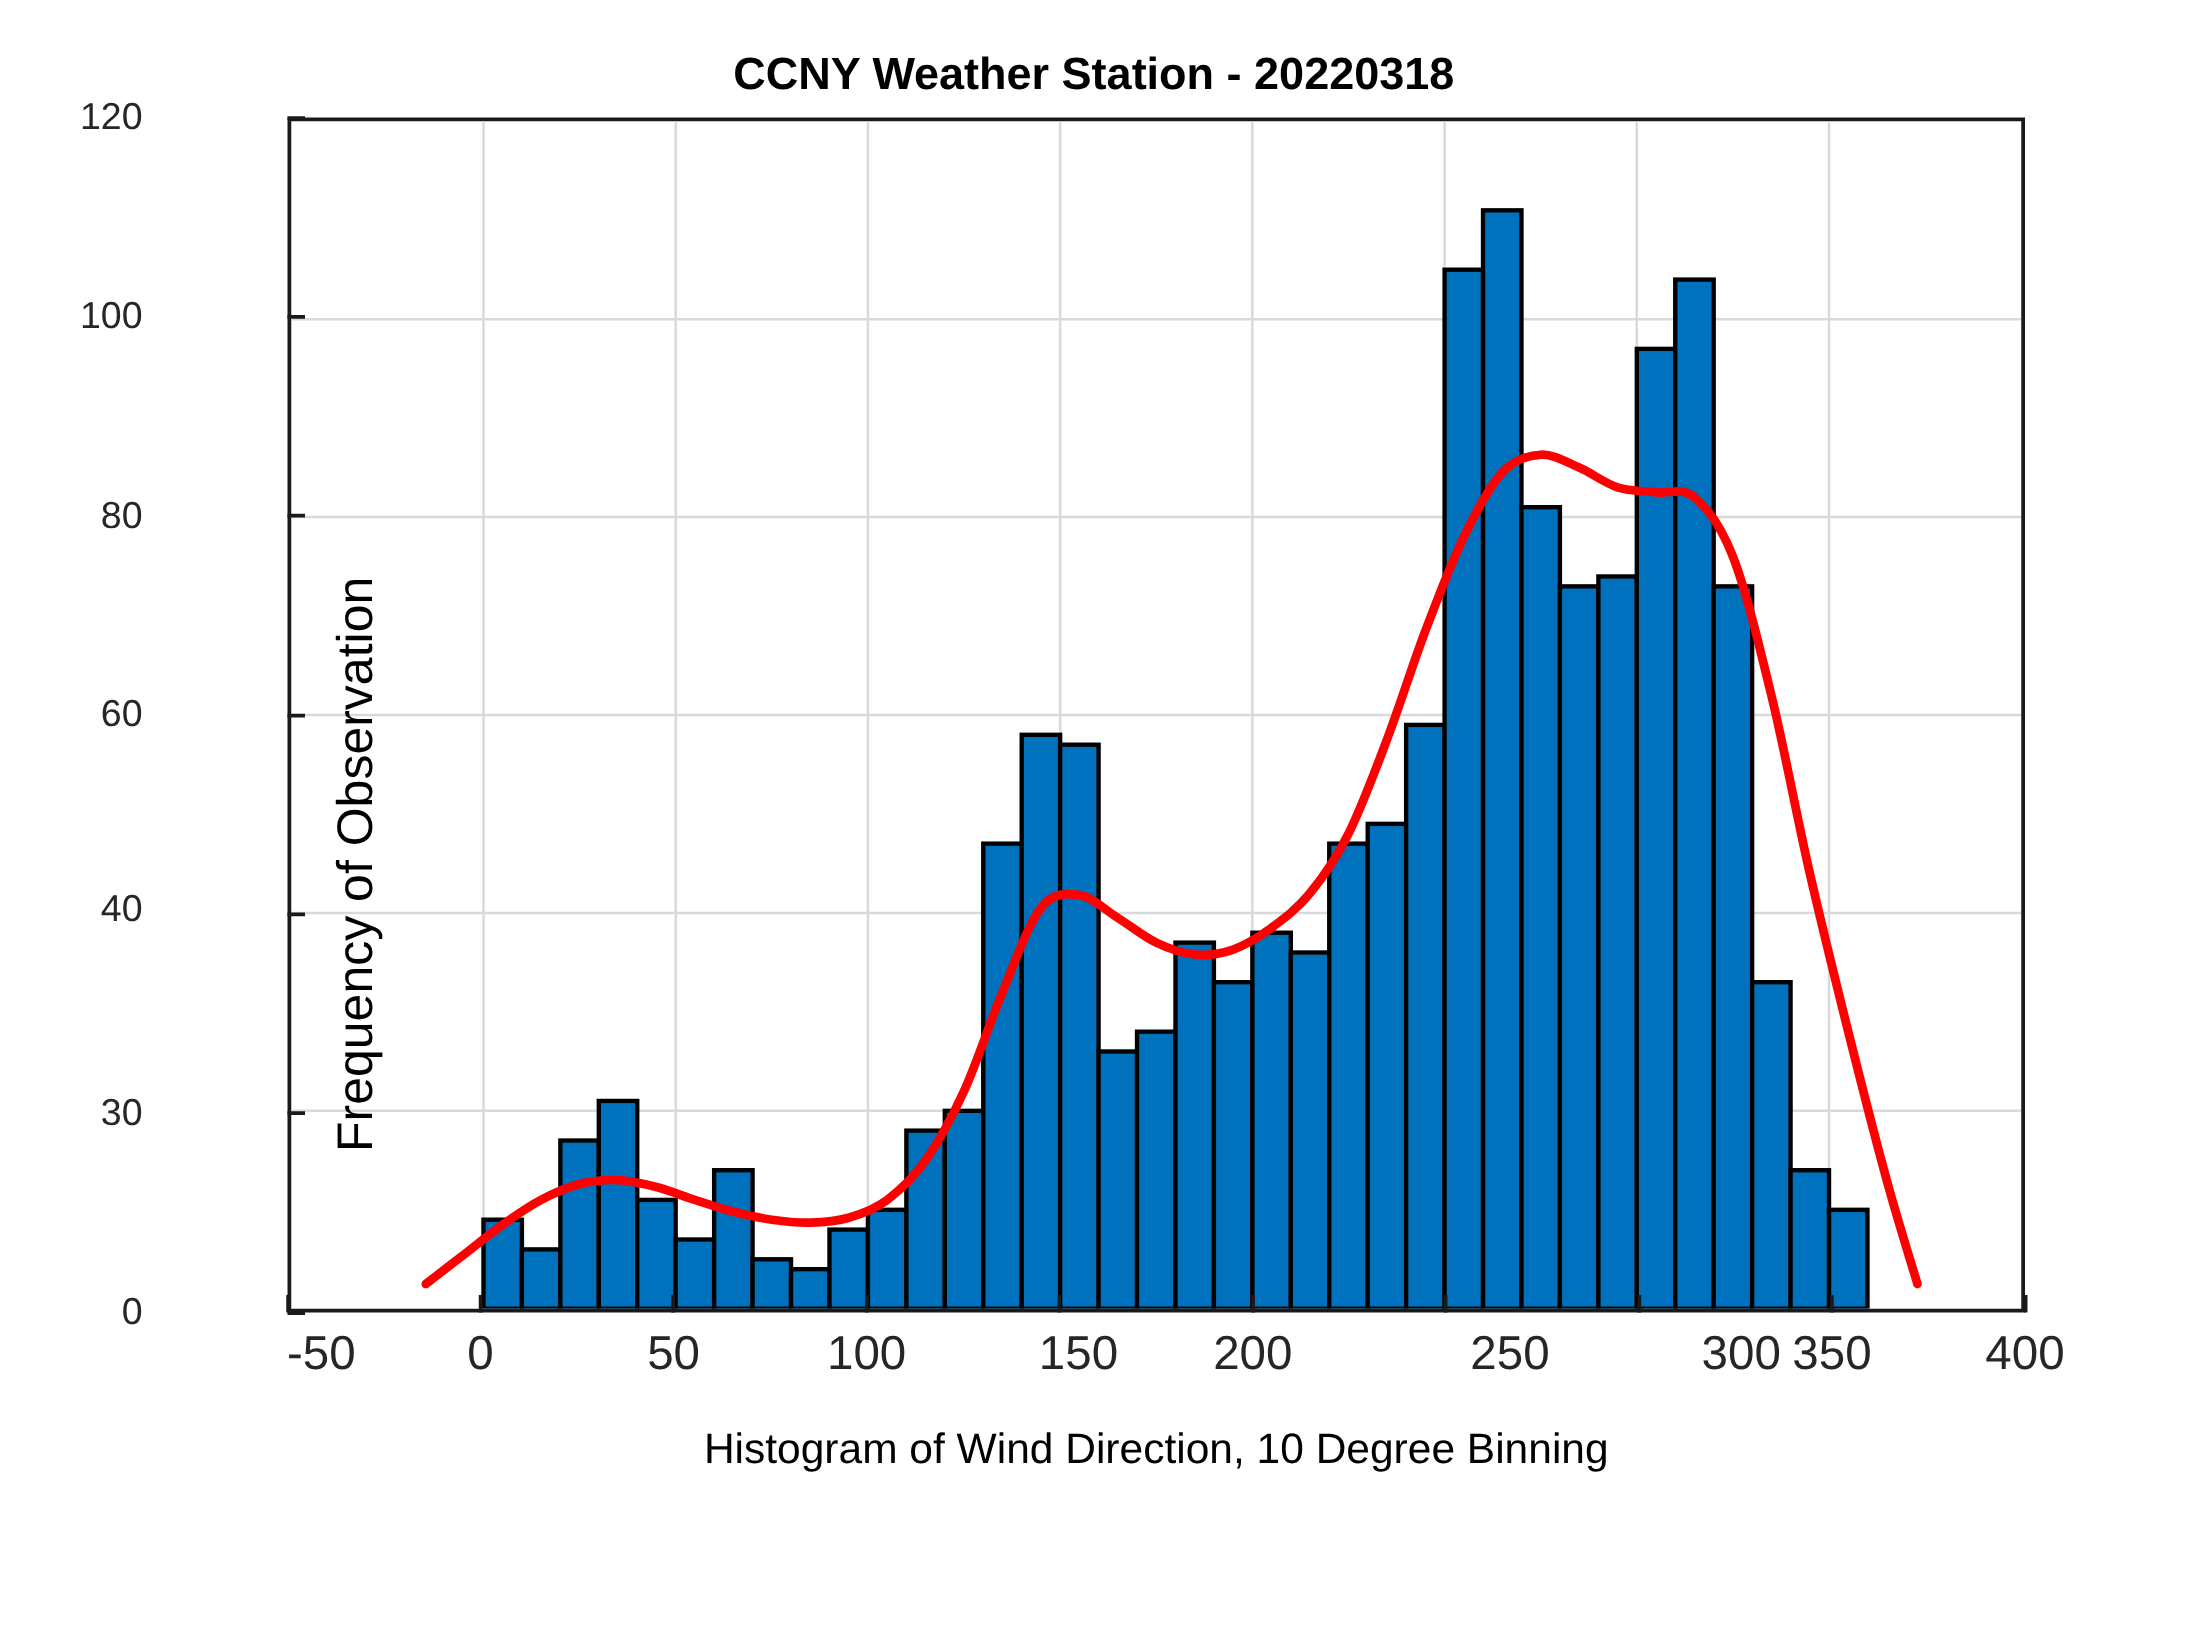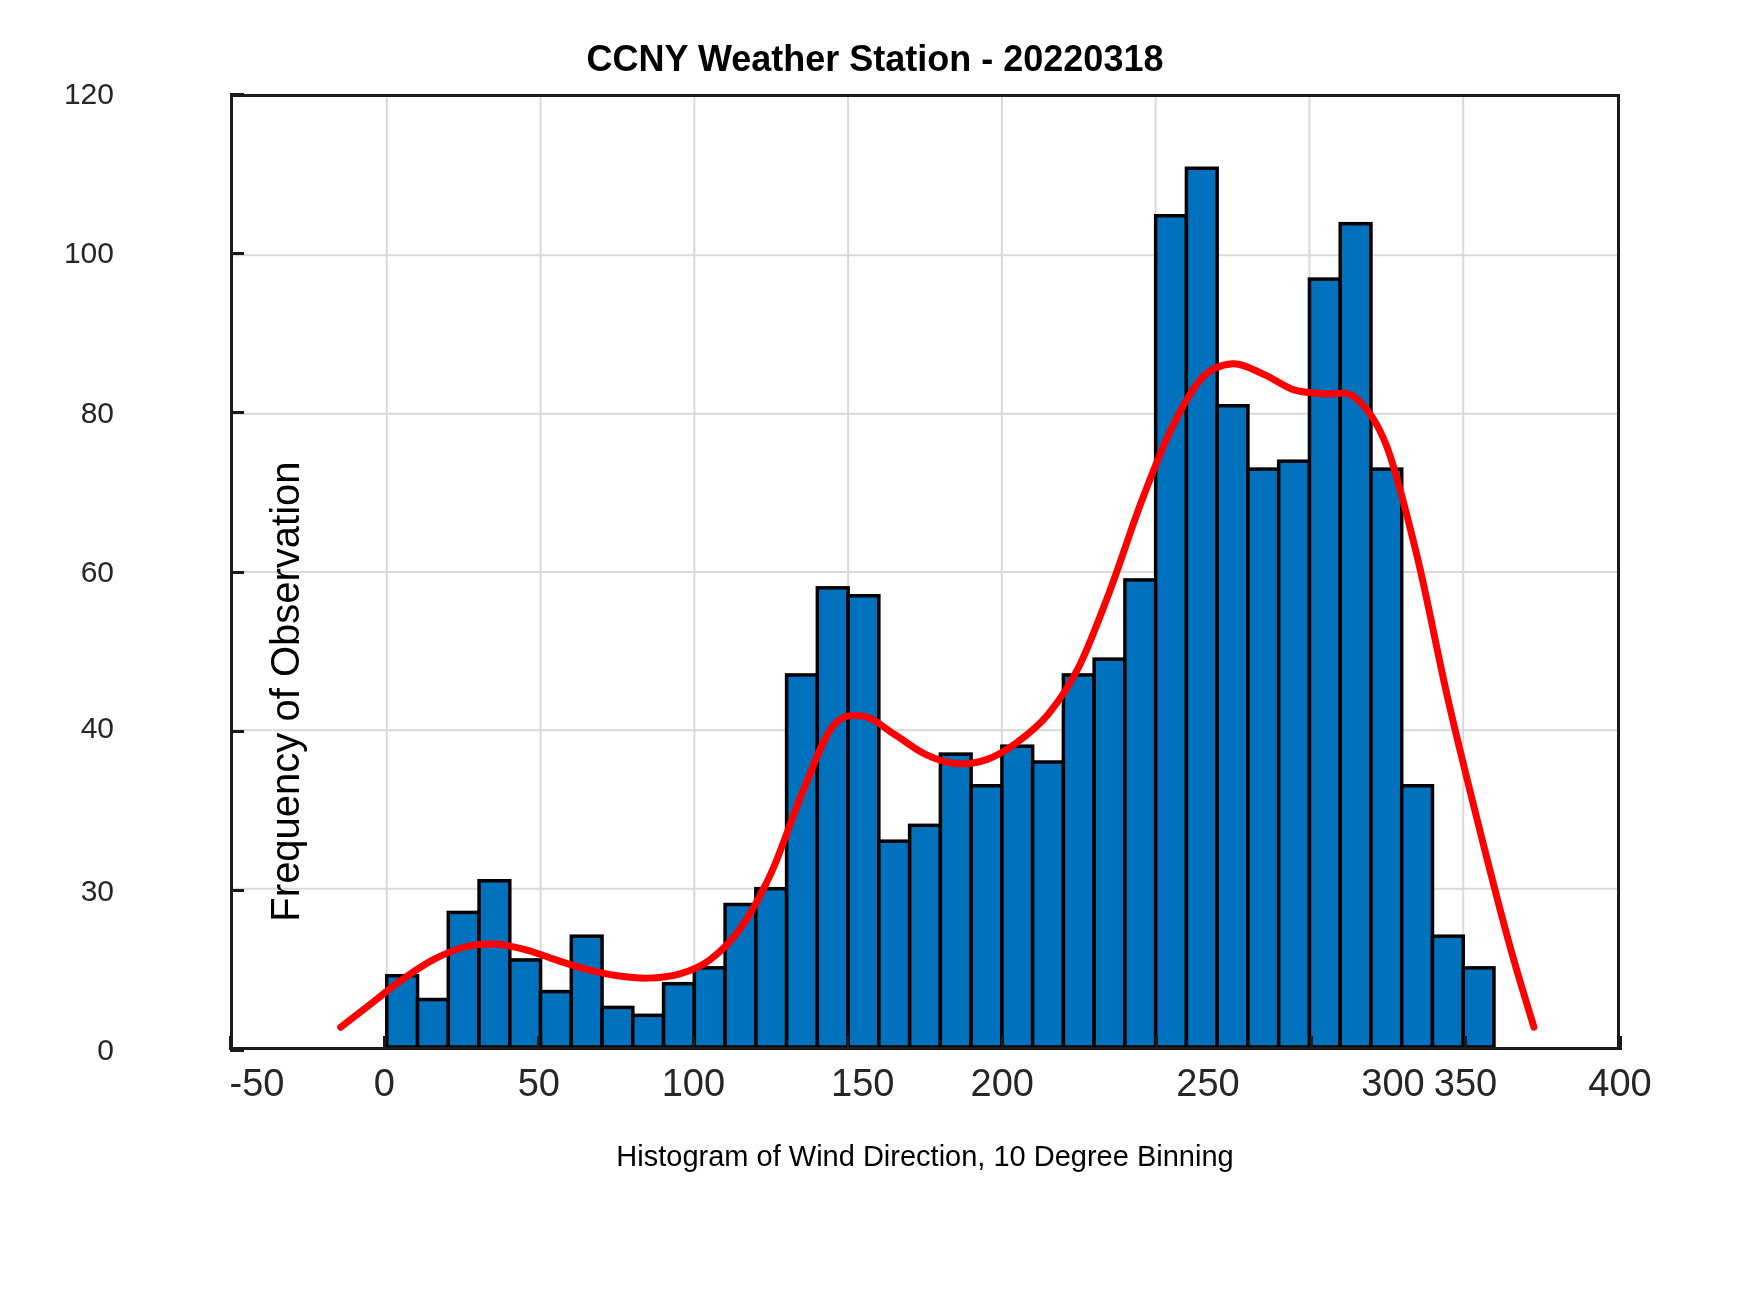--- a/index.html
+++ b/index.html
@@ -76,21 +76,21 @@
     transform:rotate(-90deg);
     transform-origin:center center;
     white-space:nowrap;
   }
   #xlabel{
     position:absolute;
     left:230px;
     width:1390px;
     top:1140px;
     text-align:center;
-    font-size:29px;
+    font-size:34px;
     color:#000000;
     white-space:nowrap;
   }
   .tickmark{
     position:absolute;
     background:#1a1a1a;
   }
 </style>
 </head>
 <body>

